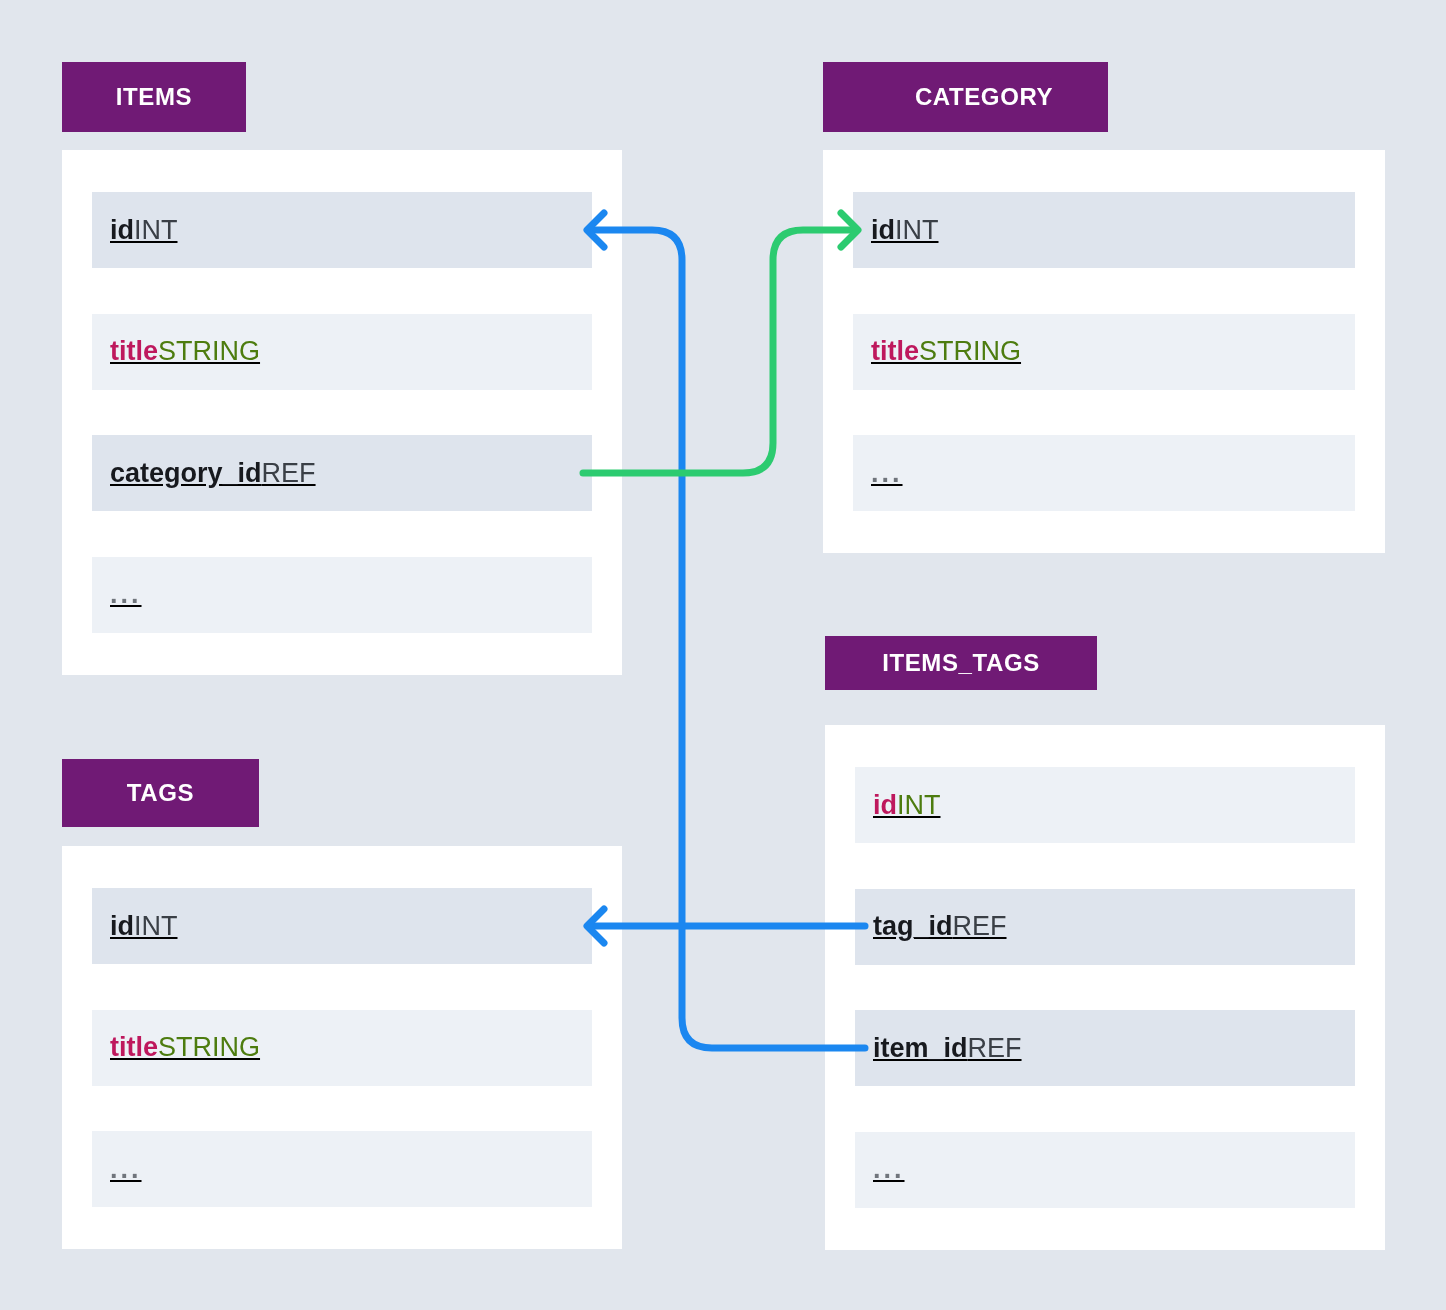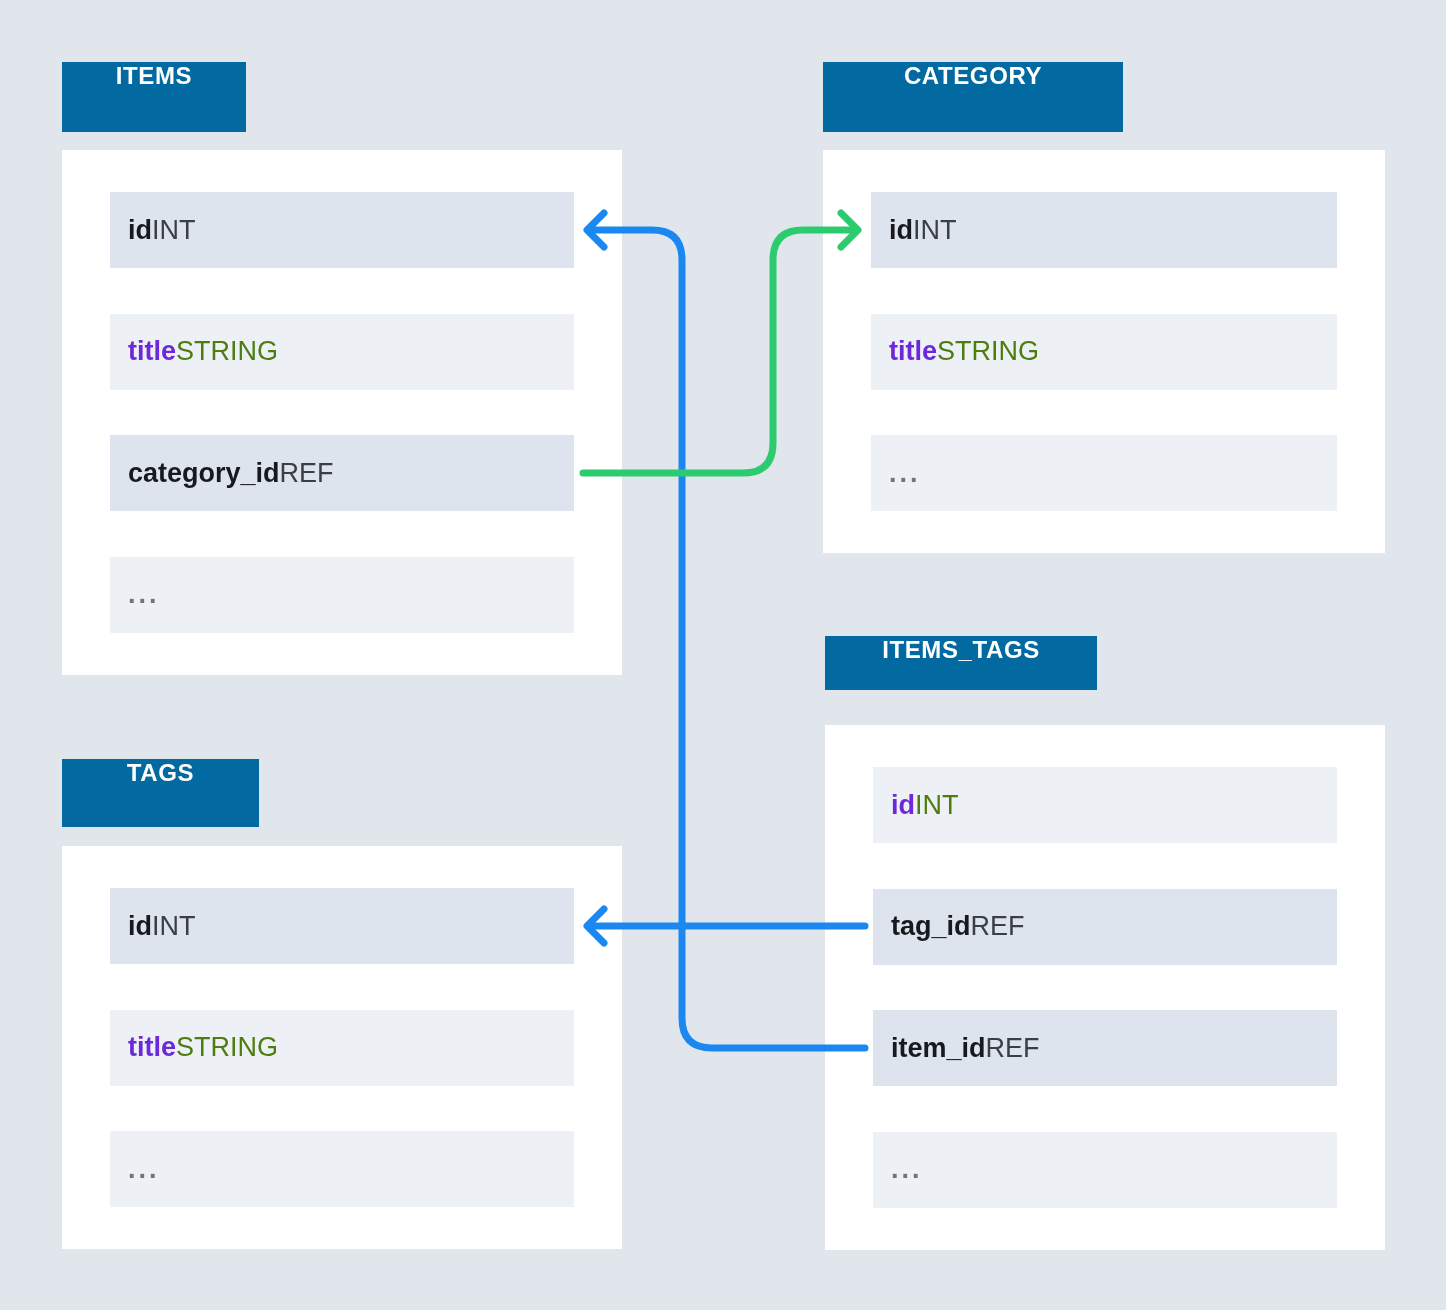--- a/index.html
+++ b/index.html
@@ -14,60 +14,61 @@
 
   
   .tgroup{position:absolute;}
   .tgroup.items      {left:62px;  top:62px;}
   .tgroup.category   {left:823px; top:62px;}
   .tgroup.tags       {left:62px;  top:759px;}
   .tgroup.items-tags {left:825px; top:636px;}
 
   .tab{
     position:absolute;left:0;top:0;height:70px;
-    background:#0369a1;
-    display:flex;align-items:flex-start;justify-content:center;
+    background:#701a75;
+    display:flex;align-items:center;justify-content:center;
     color:#ffffff;font-size:24px;font-weight:700;letter-spacing:0.6px;
     z-index:2;
   }
   .tgroup.items      .tab{width:184px;}
-  .tgroup.category   .tab{width:300px;}
+  .tgroup.category   .tab{width:248px;padding-left:37px;}
   .tgroup.tags       .tab{width:197px;height:68px;}
   .tgroup.items-tags .tab{width:272px;height:54px;}
 
   .card{
     position:absolute;left:0;
     background:#ffffff;
     width:560px;
-    padding:42px 48px;
+    padding:42px 30px;
     box-sizing:border-box;
     display:flex;flex-direction:column;
     gap:45.5px;
     z-index:1;
+    text-decoration:underline;
   }
   .tgroup.items      .card{top:88px;height:525px;}
   .tgroup.category   .card{top:88px;height:403px;width:562px;}
   .tgroup.tags       .card{top:87px;height:403px;}
   .tgroup.items-tags .card{top:89px;height:525px;}
 
   
   .row{
     height:76px;flex:0 0 76px;
     display:flex;align-items:center;
     padding:0 18px;
     font-size:27px;
     box-sizing:border-box;
   }
   .row.bg-dark {background:#dee4ed;}
   .row.bg-light{background:#edf1f6;}
   .row .n{font-weight:700;}
   .row .t{font-weight:400;}
   .row.txt-dark .n{color:#17191e;}
   .row.txt-dark .t{color:#3a3f46;}
-  .row.txt-gray .n{color:#6d28d9;}
+  .row.txt-gray .n{color:#be185d;}
   .row.txt-gray .t{color:#4d7c0f;}
   .row .dots{
     font-weight:700;color:#70757c;font-size:27px;letter-spacing:3px;
   }
 
   
   svg.connectors{
     position:absolute;left:0;top:0;
     z-index:3;pointer-events:none;
   }

